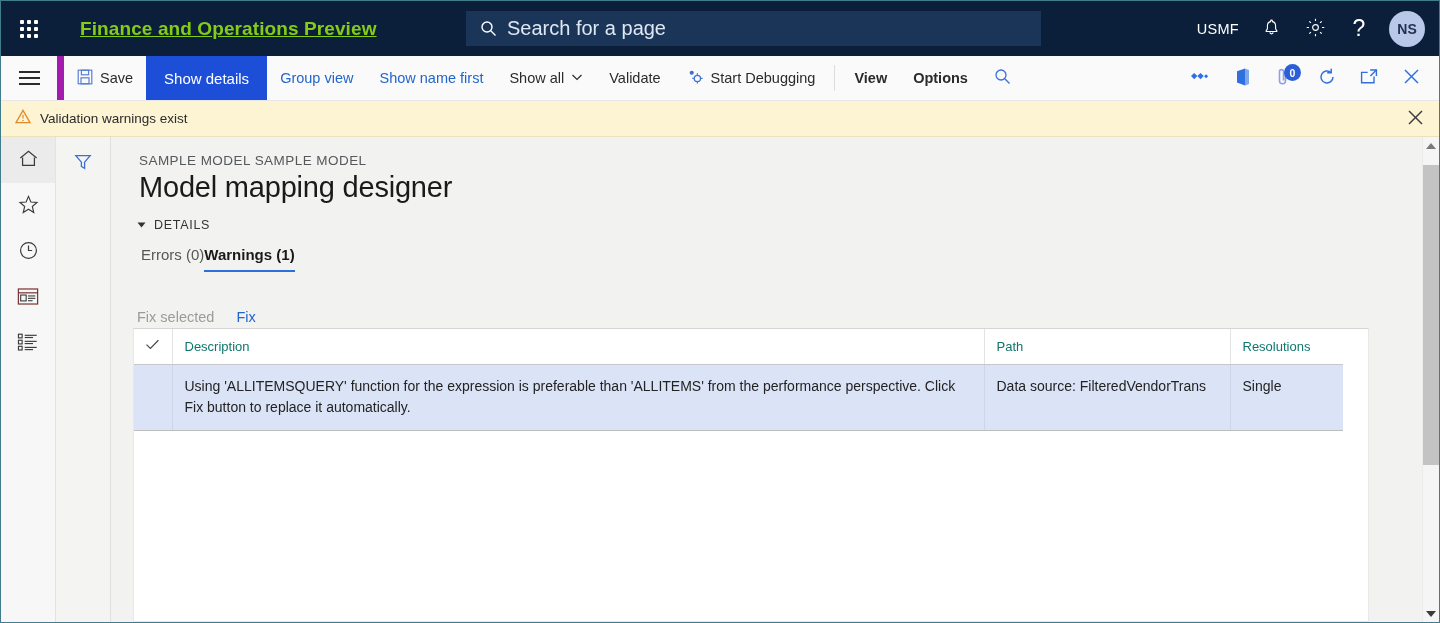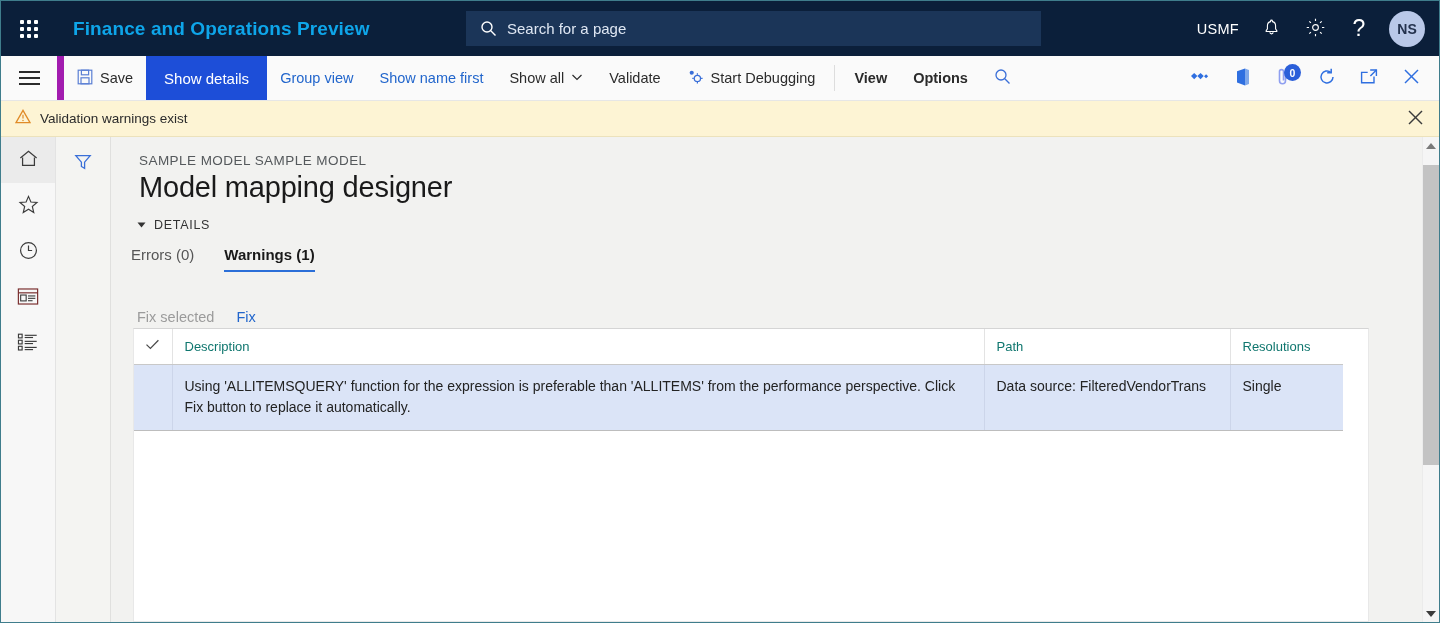--- a/index.html
+++ b/index.html
@@ -40,38 +40,39 @@
     grid-template-rows: repeat(3, 4px);
     gap: 3px;
   }
   .waffle-grid i {
     display: block; width: 4px; height: 4px;
     background: #ffffff; border-radius: 1px;
   }
   .app-title {
     font-size: 19px;
     font-weight: bold;
-    color: #0ea5e9;
-    margin-left: 16px;
+    color: #84cc16;
+    margin-left: 23px;
     letter-spacing: .1px;
     white-space: nowrap;
+    text-decoration: underline;
   }
   .searchbox {
     position: absolute;
     left: 465px; top: 10px;
     width: 575px; height: 35px;
     background: #1b3558;
     display: flex; align-items: center;
     padding-left: 14px;
     cursor: text;
   }
   .searchbox .sicon { margin-right: 10px; display:flex; }
   .searchbox .splaceholder {
     color: #dfe7f3;
-    font-size: 15px;
+    font-size: 20px;
   }
   .topright {
     position: absolute;
     right: 0; top: 0; height: 55px;
     display: flex; align-items: center;
     gap: 0px;
     padding-right: 14px;
   }
   .tr-item {
     height: 40px; min-width: 44px;
@@ -244,21 +245,21 @@
   }
   .section-head .tri {
     width: 0; height: 0;
     border-left: 5px solid #333;
     border-top: 4.5px solid transparent;
     border-bottom: 4.5px solid transparent;
     transform: rotate(90deg);
     margin-right: 10px;
   }
 
-  .tabs { display: flex; gap: 30px; margin-left: 20px; margin-bottom: 10px; }
+  .tabs { display: flex; margin-left: 30px; margin-bottom: 10px; }
   .tab {
     font-size: 15px;
     color: #565656;
     padding-bottom: 7px;
     cursor: pointer;
     border-bottom: 2px solid transparent;
   }
   .tab.active {
     color: #1a1a1a;
     font-weight: bold;

